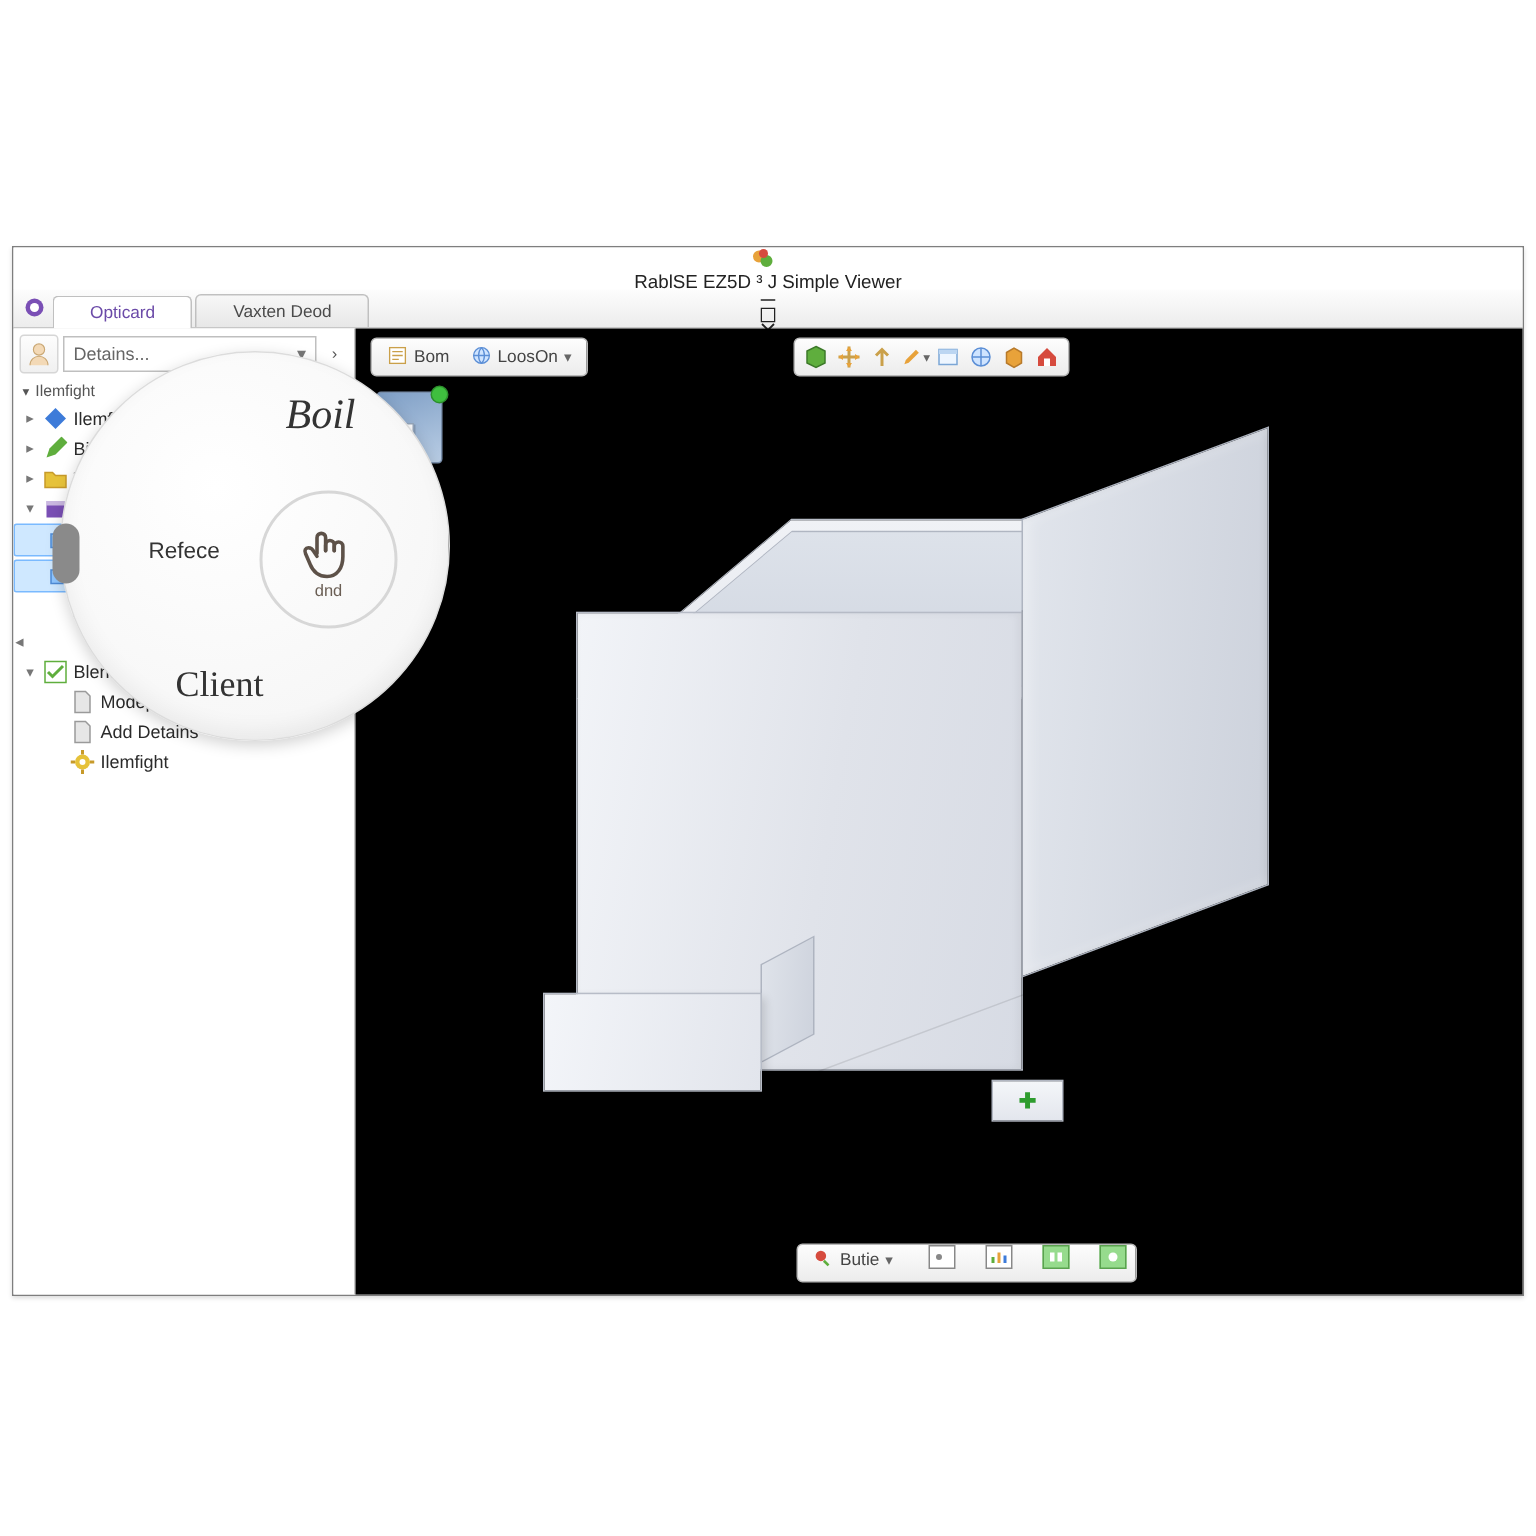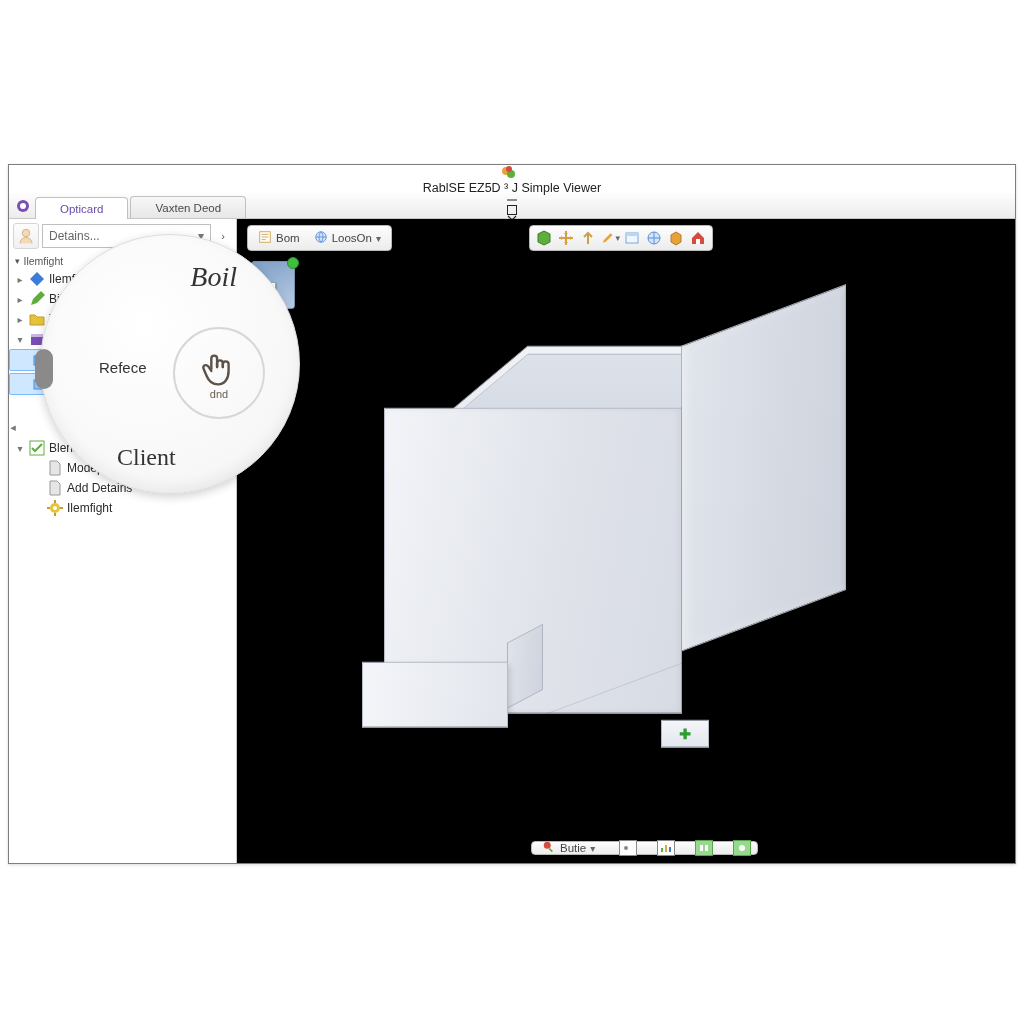--- a/index.html
+++ b/index.html
@@ -42,21 +42,21 @@
   
   .viewport{ flex:1; background:#000000; position:relative; overflow:hidden;}
   .view-toolbar{ position:absolute; top:6px; left:10px; height:26px; background:linear-gradient(#fdfdfd,#ececec); border:1px solid #b8b8b8; border-radius:4px; display:flex; align-items:center; padding:0 6px; gap:6px; box-shadow:0 1px 2px rgba(0,0,0,.2);}
   .vt-btn{ height:20px; display:flex; align-items:center; gap:4px; font-size:11.5px; color:#444; padding:0 4px;}
   .vt-btn .chev{font-size:10px; color:#666;}
   .top-toolbar{ position:absolute; top:6px; left:292px; height:26px; background:linear-gradient(#fdfdfd,#ececec); border:1px solid #b8b8b8; border-radius:4px; display:flex; align-items:center; padding:0 4px; gap:2px; box-shadow:0 1px 2px rgba(0,0,0,.2);}
   .tb-ico{ width:20px; height:20px; display:flex; align-items:center; justify-content:center;}
   .thumb{ position:absolute; top:42px; left:14px; width:44px; height:48px; background:linear-gradient(160deg,#7f9fc6,#b9cde4); border:1px solid #7a90ad; border-radius:3px; box-shadow:0 1px 2px rgba(0,0,0,.25);}
   .thumb .dot{ position:absolute; top:-5px; right:-5px; width:12px; height:12px; background:#3fbf3f; border:1px solid #2c8f2c; border-radius:50%;}
   .thumb .page{ position:absolute; bottom:4px; left:4px; width:20px; height:22px; background:#fff; border:1px solid #96a7bc; box-shadow:1px 1px 0 rgba(0,0,0,.15);}
-  .bottom-toolbar{ position:absolute; bottom:8px; left:294px; height:14px; background:linear-gradient(#fdfdfd,#ececec); border:1px solid #b8b8b8; border-radius:4px; display:flex; align-items:center; padding:0 6px; gap:20px; box-shadow:0 1px 2px rgba(0,0,0,.2);}
+  .bottom-toolbar{ position:absolute; bottom:8px; left:294px; height:26px; background:linear-gradient(#fdfdfd,#ececec); border:1px solid #b8b8b8; border-radius:4px; display:flex; padding:0 6px; gap:20px; box-shadow:0 1px 2px rgba(0,0,0,.2);}
   .bt-btn{ height:20px; display:flex; align-items:center; gap:4px; font-size:11.5px; color:#444; padding:0 4px;}
   .bt-sq{ width:18px; height:16px; border:1px solid #888; background:#fff; display:flex; align-items:center; justify-content:center;}
   .bt-sq.green{ background:#96db8d; border-color:#5aa24f;}
 
   
   .stage{ position:absolute; left:50%; top:50%; transform:translate(-50%,-52%); width:440px; height:460px; }
   .box-top{ position:absolute; left:50px; top:44px; width:300px; height:120px; transform:skewX(-50deg); background:linear-gradient(#f0f2f6,#e5e8ee); border:1px solid #b9bec8;}
   .box-top-inner{ position:absolute; left:60px; top:52px; width:278px; height:104px; transform:skewX(-50deg); background:linear-gradient(#dde2ea,#d0d6e0); border:1px solid #b0b6c2;}
   .box-front{ position:absolute; left:-22px; top:106px; width:298px; height:306px; background:linear-gradient(100deg,#f2f4f8,#e0e3ea 55%,#d7dbe4); border:1px solid #b6bbc6; box-shadow:inset -2px 0 6px rgba(0,0,0,.05);}
   .box-right{ position:absolute; left:275px; top:44px; width:165px; height:306px; transform:skewY(-20.5deg); transform-origin:left top; background:linear-gradient(95deg,#e1e5ec,#cdd2dc); border:1px solid #aeb4c0; box-shadow:inset 4px 0 10px rgba(255,255,255,.35), inset -2px 0 4px rgba(0,0,0,.07);}

